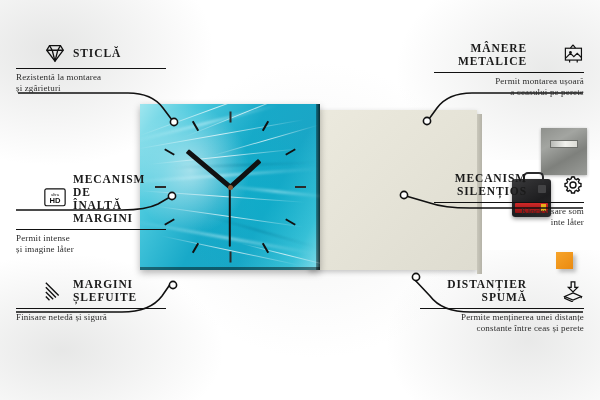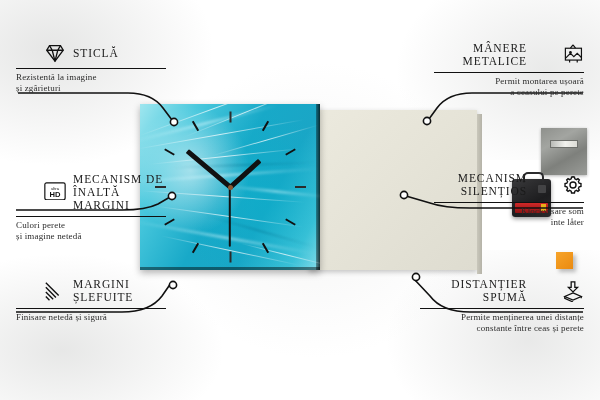--- a/index.html
+++ b/index.html
@@ -84,21 +84,21 @@
   .mech .nub{position:absolute;right:5px;top:6px;width:8px;height:8px;background:#434345;border-radius:1px;}
   .foam{
     position:absolute;left:247px;top:142px;width:17px;height:17px;
     background:linear-gradient(140deg,#f7a42a,#ea8a10);
     box-shadow:3px 3px 4px rgba(0,0,0,.25);
   }
 
   
   .callout{position:absolute;}
   .ctitle{display:flex;align-items:center;gap:7px;}
-  .ctitle .tx{font-weight:normal;font-size:11.5px;letter-spacing:.9px;color:#1a1a1a;line-height:13px;}
+  .ctitle .tx{font-weight:bold;font-size:11.5px;letter-spacing:.9px;color:#1a1a1a;line-height:13px;}
   .rule{height:1px;background:#111;margin:4px 0 3px;}
   .sub{font-size:9px;color:#2b2b2b;line-height:11px;letter-spacing:.15px;}
   .r .ctitle{justify-content:flex-end;}
   .r .tx{text-align:right;}
   .r .sub{text-align:right;}
   .ico{width:22px;height:22px;flex:0 0 22px;display:block;padding-left:28px;}
 
   svg.conn{position:absolute;left:0;top:0;width:600px;height:400px;pointer-events:none;}
 </style>
 </head>
@@ -189,43 +189,43 @@
           <path d="M3 9 L12 21 L21 9 L18 4 L6 4 Z"></path>
           <path d="M3 9 H21 M6 4 L9 9 L12 21 M18 4 L15 9 L12 21 M9 9 H15"></path>
         </svg>
       </span>
       <span class="tx">
         <span>STICLĂ</span><br>
       </span>
     </div>
     <div class="rule"></div>
     <div class="sub">
-      <span>Rezistentă la imagine</span><br>
+      <span>Rezistentă la montarea</span><br>
       <span>și zgârieturi</span>
     </div>
   </div>
 
   <div class="callout" style="left:16px;top:173px;width:150px;">
     <div class="ctitle">
       <span class="ico">
         <svg viewBox="0 0 26 22">
           <rect x="1" y="1" width="24" height="20" rx="2" fill="none" stroke="#111" stroke-width="1.4"></rect>
           <text x="13" y="9" font-family="Liberation Sans, sans-serif" font-size="5" text-anchor="middle" fill="#111">ultra</text>
           <text x="13" y="18" font-family="Liberation Sans, sans-serif" font-size="9" font-weight="bold" text-anchor="middle" fill="#111">HD</text>
         </svg>
       </span>
       <span class="tx">
         <span>MECANISM DE</span><br>
         <span>ÎNALTĂ MARGINI</span>
       </span>
     </div>
     <div class="rule"></div>
     <div class="sub">
-      <span>Culori perete</span><br>
-      <span>și imagine netedă</span>
+      <span>Permit intense</span><br>
+      <span>și imagine låter</span>
     </div>
   </div>
 
   <div class="callout r" style="left:434px;top:42px;width:150px;">
     <div class="ctitle">
       <span class="tx">
         <span>MÂNERE</span><br>
         <span>METALICE</span>
       </span>
       <span class="ico">

